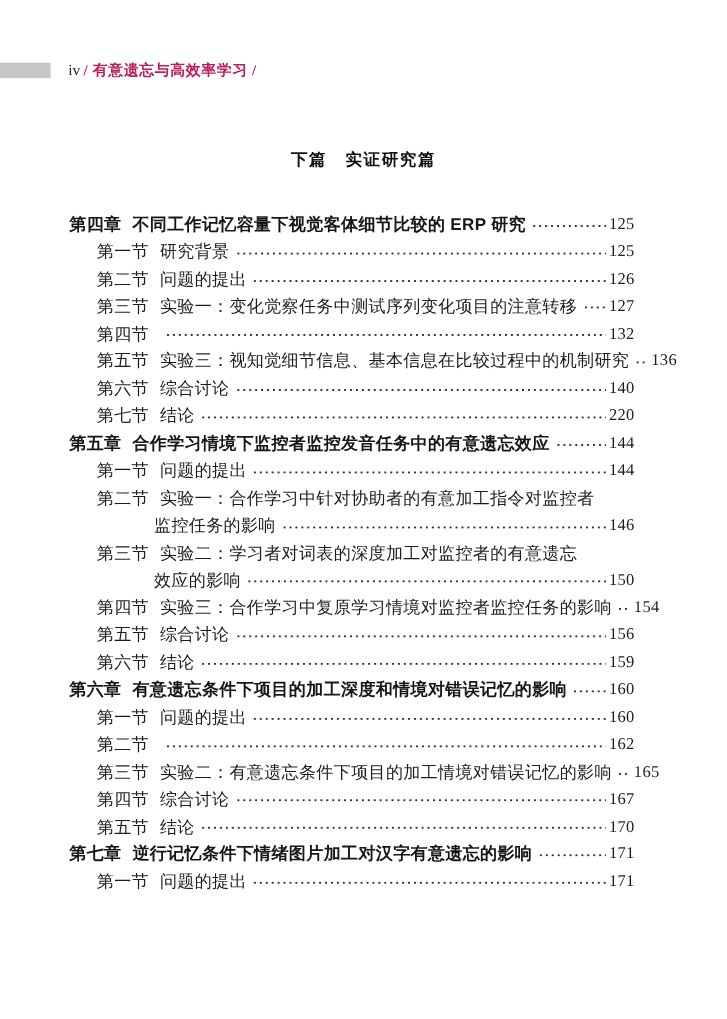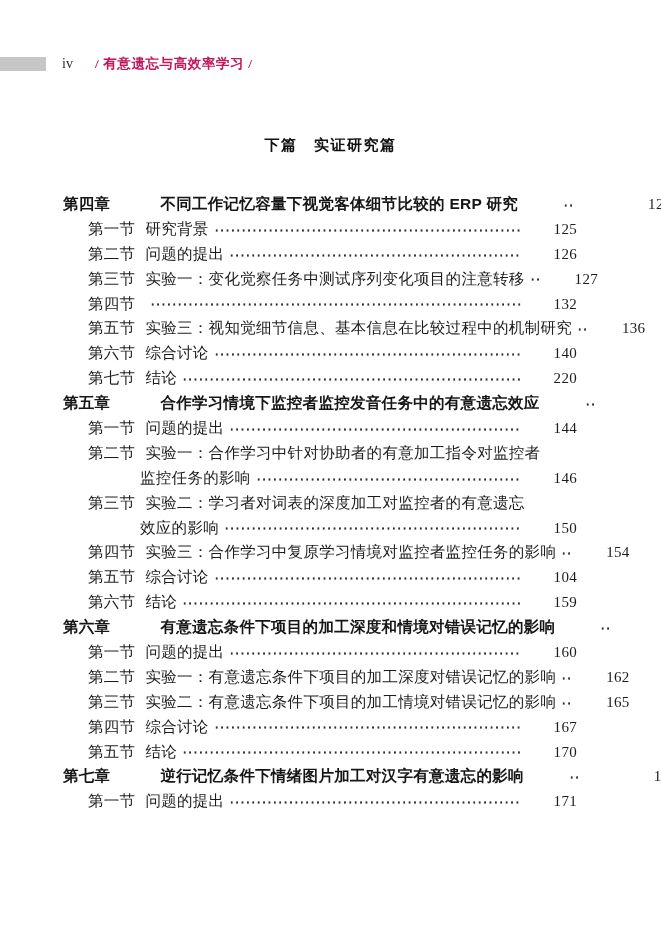--- a/index.html
+++ b/index.html
@@ -10,21 +10,21 @@
     color:#1c1c1c;
     position:relative;
     overflow:hidden;
   }
   .page{position:absolute;inset:0;background:#fff}
 
   
   .edge-tab{position:absolute;left:0;top:57px;width:46px;height:14px;background:#c6c6c6}
   .running-header{
     position:absolute;left:62px;top:55px;
-    display:flex;align-items:baseline;gap:22px;
+    display:flex;align-items:baseline;gap:3px;
     white-space:nowrap;
   }
   .folio{font-size:14px;color:#2a2a2a;font-family:"Liberation Serif",serif}
   .running-title{font-size:13.5px;color:#be185d;letter-spacing:0.6px;font-weight:600}
 
   
   .part-title{
     position:absolute;top:136px;left:0;width:100%;
     margin:0;text-align:center;
     font-size:15px;font-weight:700;letter-spacing:1.5px;
@@ -38,42 +38,40 @@
     display:flex;align-items:center;
     height:24.9px;
     font-size:15.5px;
     white-space:nowrap;
     color:#1c1c1c;
   }
   .row.chapter{
     font-family:"Liberation Sans","DejaVu Sans",sans-serif;
     font-weight:700;font-size:15.5px;color:#161616;
     letter-spacing:0.3px;
-    gap:40px;
   }
   .row.section{padding-left:25px;letter-spacing:0.3px}
   .row.cont{padding-left:77px}
   .lab{margin-right:10px;flex:0 0 auto}
   .ttl{flex:0 0 auto}
   .leader{
     flex:1 1 auto;
     align-self:stretch;
     margin:0 3px 0 5px;
     background-image:radial-gradient(circle,#2e2e2e 1.05px,rgba(0,0,0,0) 1.35px);
     background-size:5.4px 5.4px;
     background-repeat:repeat-x;
     background-position:left 55%;
     min-width:12px;
   }
   .pg{
     flex:0 0 auto;
     font-family:"Liberation Serif","DejaVu Serif",serif;
     font-weight:400;font-size:15px;color:#1c1c1c;
     letter-spacing:0.3px;
-    margin-left:30px;
   }
 </style>
 </head>
 <body>
 
 <div class="page">
   <div class="edge-tab" style="background: rgb(198, 198, 198);"></div>
   <div class="running-header">
     <span class="folio">iv</span>
     <span class="running-title">/ 有意遗忘与高效率学习 /</span>
@@ -160,21 +158,21 @@
       <div class="row section">
         <span class="lab">第四节</span>
         <span class="ttl">实验三：合作学习中复原学习情境对监控者监控任务的影响</span>
         <span class="leader"></span>
         <span class="pg">154</span>
       </div>
       <div class="row section">
         <span class="lab">第五节</span>
         <span class="ttl">综合讨论</span>
         <span class="leader"></span>
-        <span class="pg">104</span>
+        <span class="pg">156</span>
       </div>
       <div class="row section">
         <span class="lab">第六节</span>
         <span class="ttl">结论</span>
         <span class="leader"></span>
         <span class="pg">159</span>
       </div>
       <div class="row chapter">
         <span class="lab">第六章</span>
         <span class="ttl">有意遗忘条件下项目的加工深度和情境对错误记忆的影响</span>
@@ -182,21 +180,20 @@
         <span class="pg">160</span>
       </div>
       <div class="row section">
         <span class="lab">第一节</span>
         <span class="ttl">问题的提出</span>
         <span class="leader"></span>
         <span class="pg">160</span>
       </div>
       <div class="row section">
         <span class="lab">第二节</span>
-        <span class="ttl">实验一：有意遗忘条件下项目的加工深度对错误记忆的影响</span>
         <span class="leader"></span>
         <span class="pg">162</span>
       </div>
       <div class="row section">
         <span class="lab">第三节</span>
         <span class="ttl">实验二：有意遗忘条件下项目的加工情境对错误记忆的影响</span>
         <span class="leader"></span>
         <span class="pg">165</span>
       </div>
       <div class="row section">

